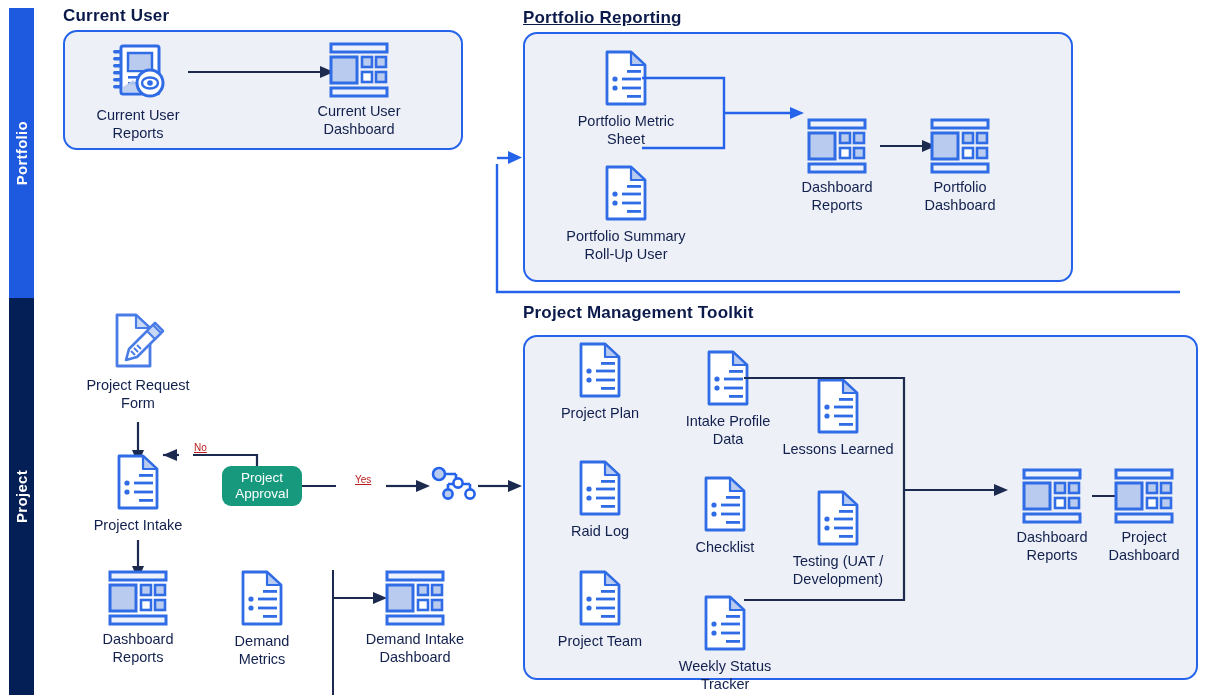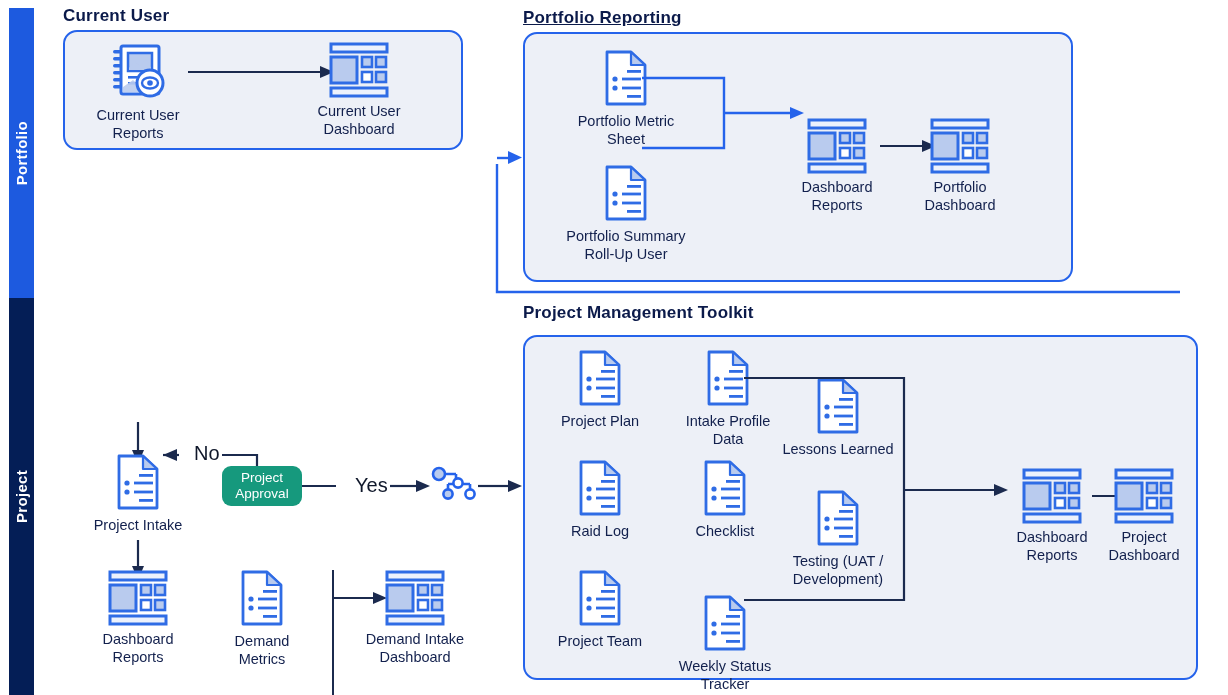--- a/index.html
+++ b/index.html
@@ -87,25 +87,26 @@
     padding: 4px 6px;
   }
 
   
   .conn {
     position: absolute;
     pointer-events: none;
   }
   .conn-label {
     position: absolute;
-    font-size: 20px;
-    color: #0f172a;
+    font-size: 10px;
+    color: #b91c1c;
     background: #ffffff;
     padding: 0 2px;
     white-space: nowrap;
+    text-decoration: underline;
   }
   .vline-dark {
     position: absolute;
     background: #1b2a4e;
   }
 </style>
 </head>
 <body>
 
 <div id="canvas">
@@ -237,21 +238,21 @@
 
   <svg class="conn" style="left:488px; top:146px;" width="710" height="152">
     <path d="M692 146 H9 V18" fill="none" stroke="#2563eb" stroke-width="2.4"></path>
     <path d="M9 12 H24" fill="none" stroke="#2563eb" stroke-width="2.4"></path>
     <polygon points="20,5 34,11.5 20,18" fill="#2563eb"></polygon>
   </svg>
 
   <div class="group-title" style="left:523px; top:303px;">Project Management Toolkit</div>
   <div class="group-box" style="left:523px; top:335px; width:675px; height:345px;"></div>
 
-  <div class="node" style="left:553px; top:348px; width:94px;">
+  <div class="node" style="left:553px; top:340px; width:94px;">
     <svg class="node-icon" width="50" height="60" viewBox="0 0 50 60">
       <path d="M6 4 H30 L44 17 V56 H6 Z" fill="#ffffff" stroke="#2f6ce5" stroke-width="2.8" stroke-linejoin="round"></path>
       <path d="M30 4 L30 17 L44 17 Z" fill="#b9cbee" stroke="#2f6ce5" stroke-width="2.2" stroke-linejoin="round"></path>
       <rect x="26" y="22" width="14" height="2.8" fill="#2f6ce5"></rect>
       <circle cx="14" cy="31" r="2.6" fill="#2f6ce5"></circle>
       <rect x="21" y="29.6" width="19" height="2.8" fill="#2f6ce5"></rect>
       <circle cx="14" cy="40" r="2.6" fill="#2f6ce5"></circle>
       <rect x="21" y="38.6" width="19" height="2.8" fill="#2f6ce5"></rect>
       <rect x="26" y="47" width="14" height="2.8" fill="#2f6ce5"></rect>
     </svg>
@@ -294,21 +295,21 @@
       <rect x="26" y="22" width="14" height="2.8" fill="#2f6ce5"></rect>
       <circle cx="14" cy="31" r="2.6" fill="#2f6ce5"></circle>
       <rect x="21" y="29.6" width="19" height="2.8" fill="#2f6ce5"></rect>
       <circle cx="14" cy="40" r="2.6" fill="#2f6ce5"></circle>
       <rect x="21" y="38.6" width="19" height="2.8" fill="#2f6ce5"></rect>
       <rect x="26" y="47" width="14" height="2.8" fill="#2f6ce5"></rect>
     </svg>
     <div class="node-label">Raid Log</div>
   </div>
 
-  <div class="node" style="left:678px; top:458px; width:94px;align-items:center;">
+  <div class="node" style="left:678px; top:474px; width:94px;align-items:center;">
     <svg class="node-icon" width="50" height="60" viewBox="0 0 50 60">
       <path d="M6 4 H30 L44 17 V56 H6 Z" fill="#ffffff" stroke="#2f6ce5" stroke-width="2.8" stroke-linejoin="round"></path>
       <path d="M30 4 L30 17 L44 17 Z" fill="#b9cbee" stroke="#2f6ce5" stroke-width="2.2" stroke-linejoin="round"></path>
       <rect x="26" y="22" width="14" height="2.8" fill="#2f6ce5"></rect>
       <circle cx="14" cy="31" r="2.6" fill="#2f6ce5"></circle>
       <rect x="21" y="29.6" width="19" height="2.8" fill="#2f6ce5"></rect>
       <circle cx="14" cy="40" r="2.6" fill="#2f6ce5"></circle>
       <rect x="21" y="38.6" width="19" height="2.8" fill="#2f6ce5"></rect>
       <rect x="26" y="47" width="14" height="2.8" fill="#2f6ce5"></rect>
     </svg>
@@ -391,20 +392,33 @@
       <rect x="34" y="15" width="10" height="10" fill="#b9cbee" stroke="#2f6ce5" stroke-width="2.6"></rect>
       <rect x="48" y="15" width="10" height="10" fill="#b9cbee" stroke="#2f6ce5" stroke-width="2.6"></rect>
       <rect x="34" y="30" width="10" height="10" fill="#ffffff" stroke="#2f6ce5" stroke-width="2.6"></rect>
       <rect x="48" y="30" width="10" height="10" fill="#b9cbee" stroke="#2f6ce5" stroke-width="2.6"></rect>
       <rect x="3" y="46" width="56" height="8" fill="#edf2fc" stroke="#2f6ce5" stroke-width="3"></rect>
     </svg>
     <div class="node-label">Project
 Dashboard</div>
   </div>
 
+  <div class="node" style="left:78px; top:310px; width:120px;">
+    <svg class="node-icon" width="62" height="62" viewBox="0 0 62 62">
+      <path d="M10 5 H29 L43 18 V56 H10 Z" fill="#ffffff" stroke="#4a7ce8" stroke-width="2.8" stroke-linejoin="round"></path>
+      <path d="M29 5 L29 18 L43 18 Z" fill="#c9d9f5" stroke="#4a7ce8" stroke-width="2.2" stroke-linejoin="round"></path>
+      <path d="M48 13 L56 21 L30 47 L19 50 L22 39 Z" fill="#ffffff" stroke="#4a7ce8" stroke-width="2.6" stroke-linejoin="round"></path>
+      <path d="M46 15 L54 23 L48 29 L40 21 Z" fill="#c9d9f5" stroke="#4a7ce8" stroke-width="2.2" stroke-linejoin="round"></path>
+      <path d="M24 41 L28 45" stroke="#4a7ce8" stroke-width="2"></path>
+      <path d="M27 38 L31 42" stroke="#4a7ce8" stroke-width="2"></path>
+      <path d="M30 35 L34 39" stroke="#4a7ce8" stroke-width="2"></path>
+    </svg>
+    <div class="node-label">Project Request
+Form</div>
+  </div>
 
   <svg class="conn" style="left:128px; top:422px;" width="20" height="44">
     <line x1="10" y1="0" x2="10" y2="28" stroke="#1b2a4e" stroke-width="2.2"></line>
     <polygon points="4,28 16,28 10,42" fill="#1b2a4e"></polygon>
   </svg>
 
   <div class="node" style="left:85px; top:452px; width:106px;">
     <svg class="node-icon" width="50" height="60" viewBox="0 0 50 60">
       <path d="M6 4 H30 L44 17 V56 H6 Z" fill="#ffffff" stroke="#2f6ce5" stroke-width="2.8" stroke-linejoin="round"></path>
       <path d="M30 4 L30 17 L44 17 Z" fill="#b9cbee" stroke="#2f6ce5" stroke-width="2.2" stroke-linejoin="round"></path>

